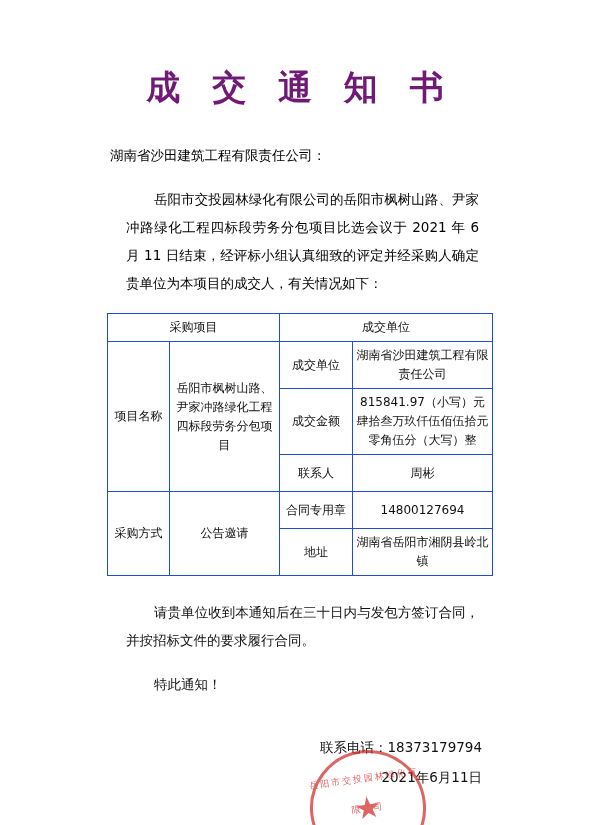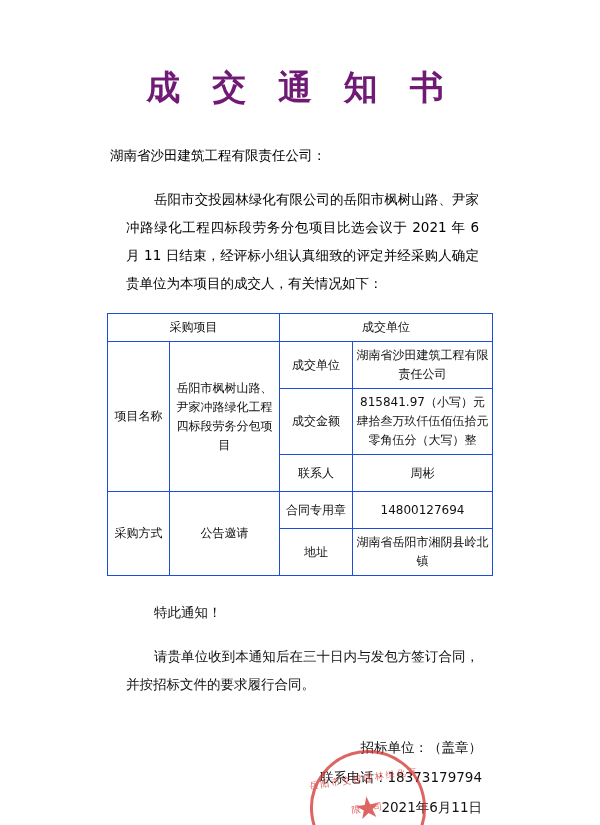--- a/index.html
+++ b/index.html
@@ -171,26 +171,25 @@
         <td class="small">14800127694</td>
       </tr>
       <tr>
         <td class="small">地址</td>
         <td class="small">湖南省岳阳市湘阴县岭北镇</td>
       </tr>
     </tbody>
   </table>
 
   <div class="after-table">
+    <p class="para">请贵单位收到本通知后在三十日内与发包方签订合同，并按招标文件的要求履行合同。</p>
     <p class="para">特此通知！</p>
-    <p class="para">请贵单位收到本通知后在三十日内与发包方签订合同，并按招标文件的要求履行合同。</p>
   </div>
 
   <div class="sign-block">
-    <span class="sign-line">招标单位：（盖章）</span>
     <span class="sign-line">联系电话：18373179794</span>
     <span class="sign-line">2021年6月11日</span>
     <div class="stamp">
       <div class="arc-top">岳阳市交投园林绿化有限公司</div>
       <div class="star">★</div>
       <div class="arc-bottom">合同专用章</div>
     </div>
   </div>
 
 </div>

